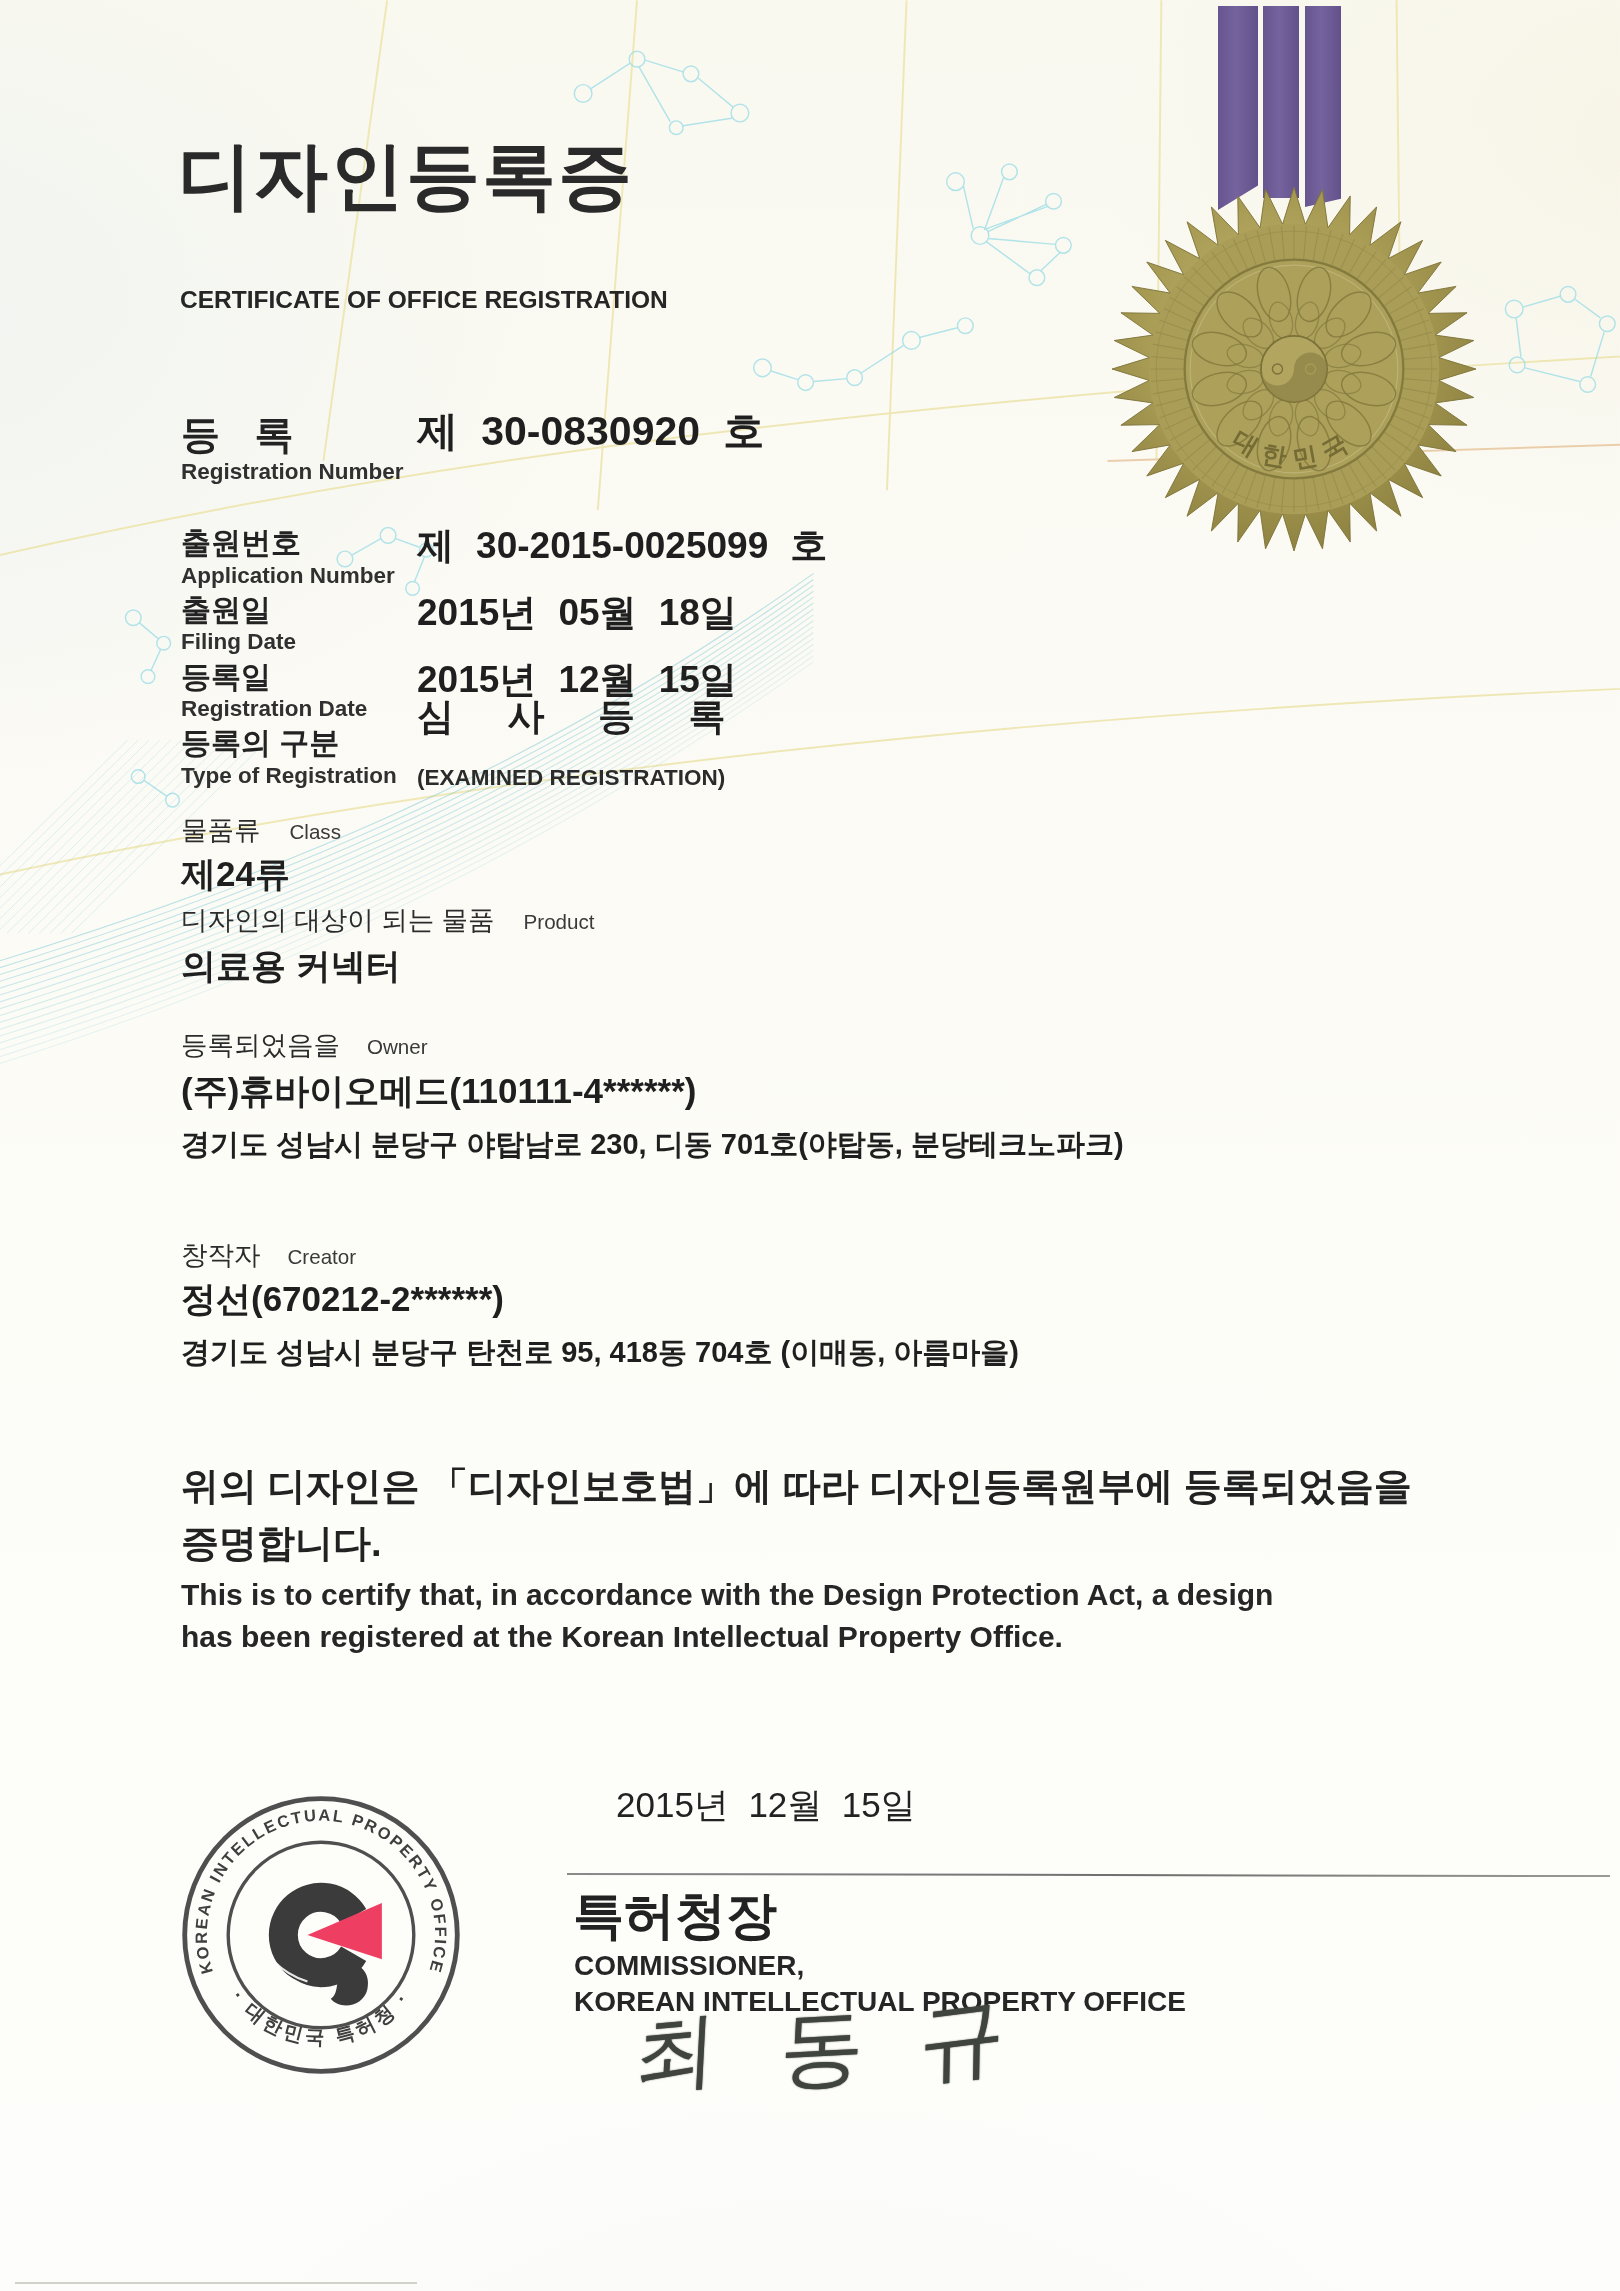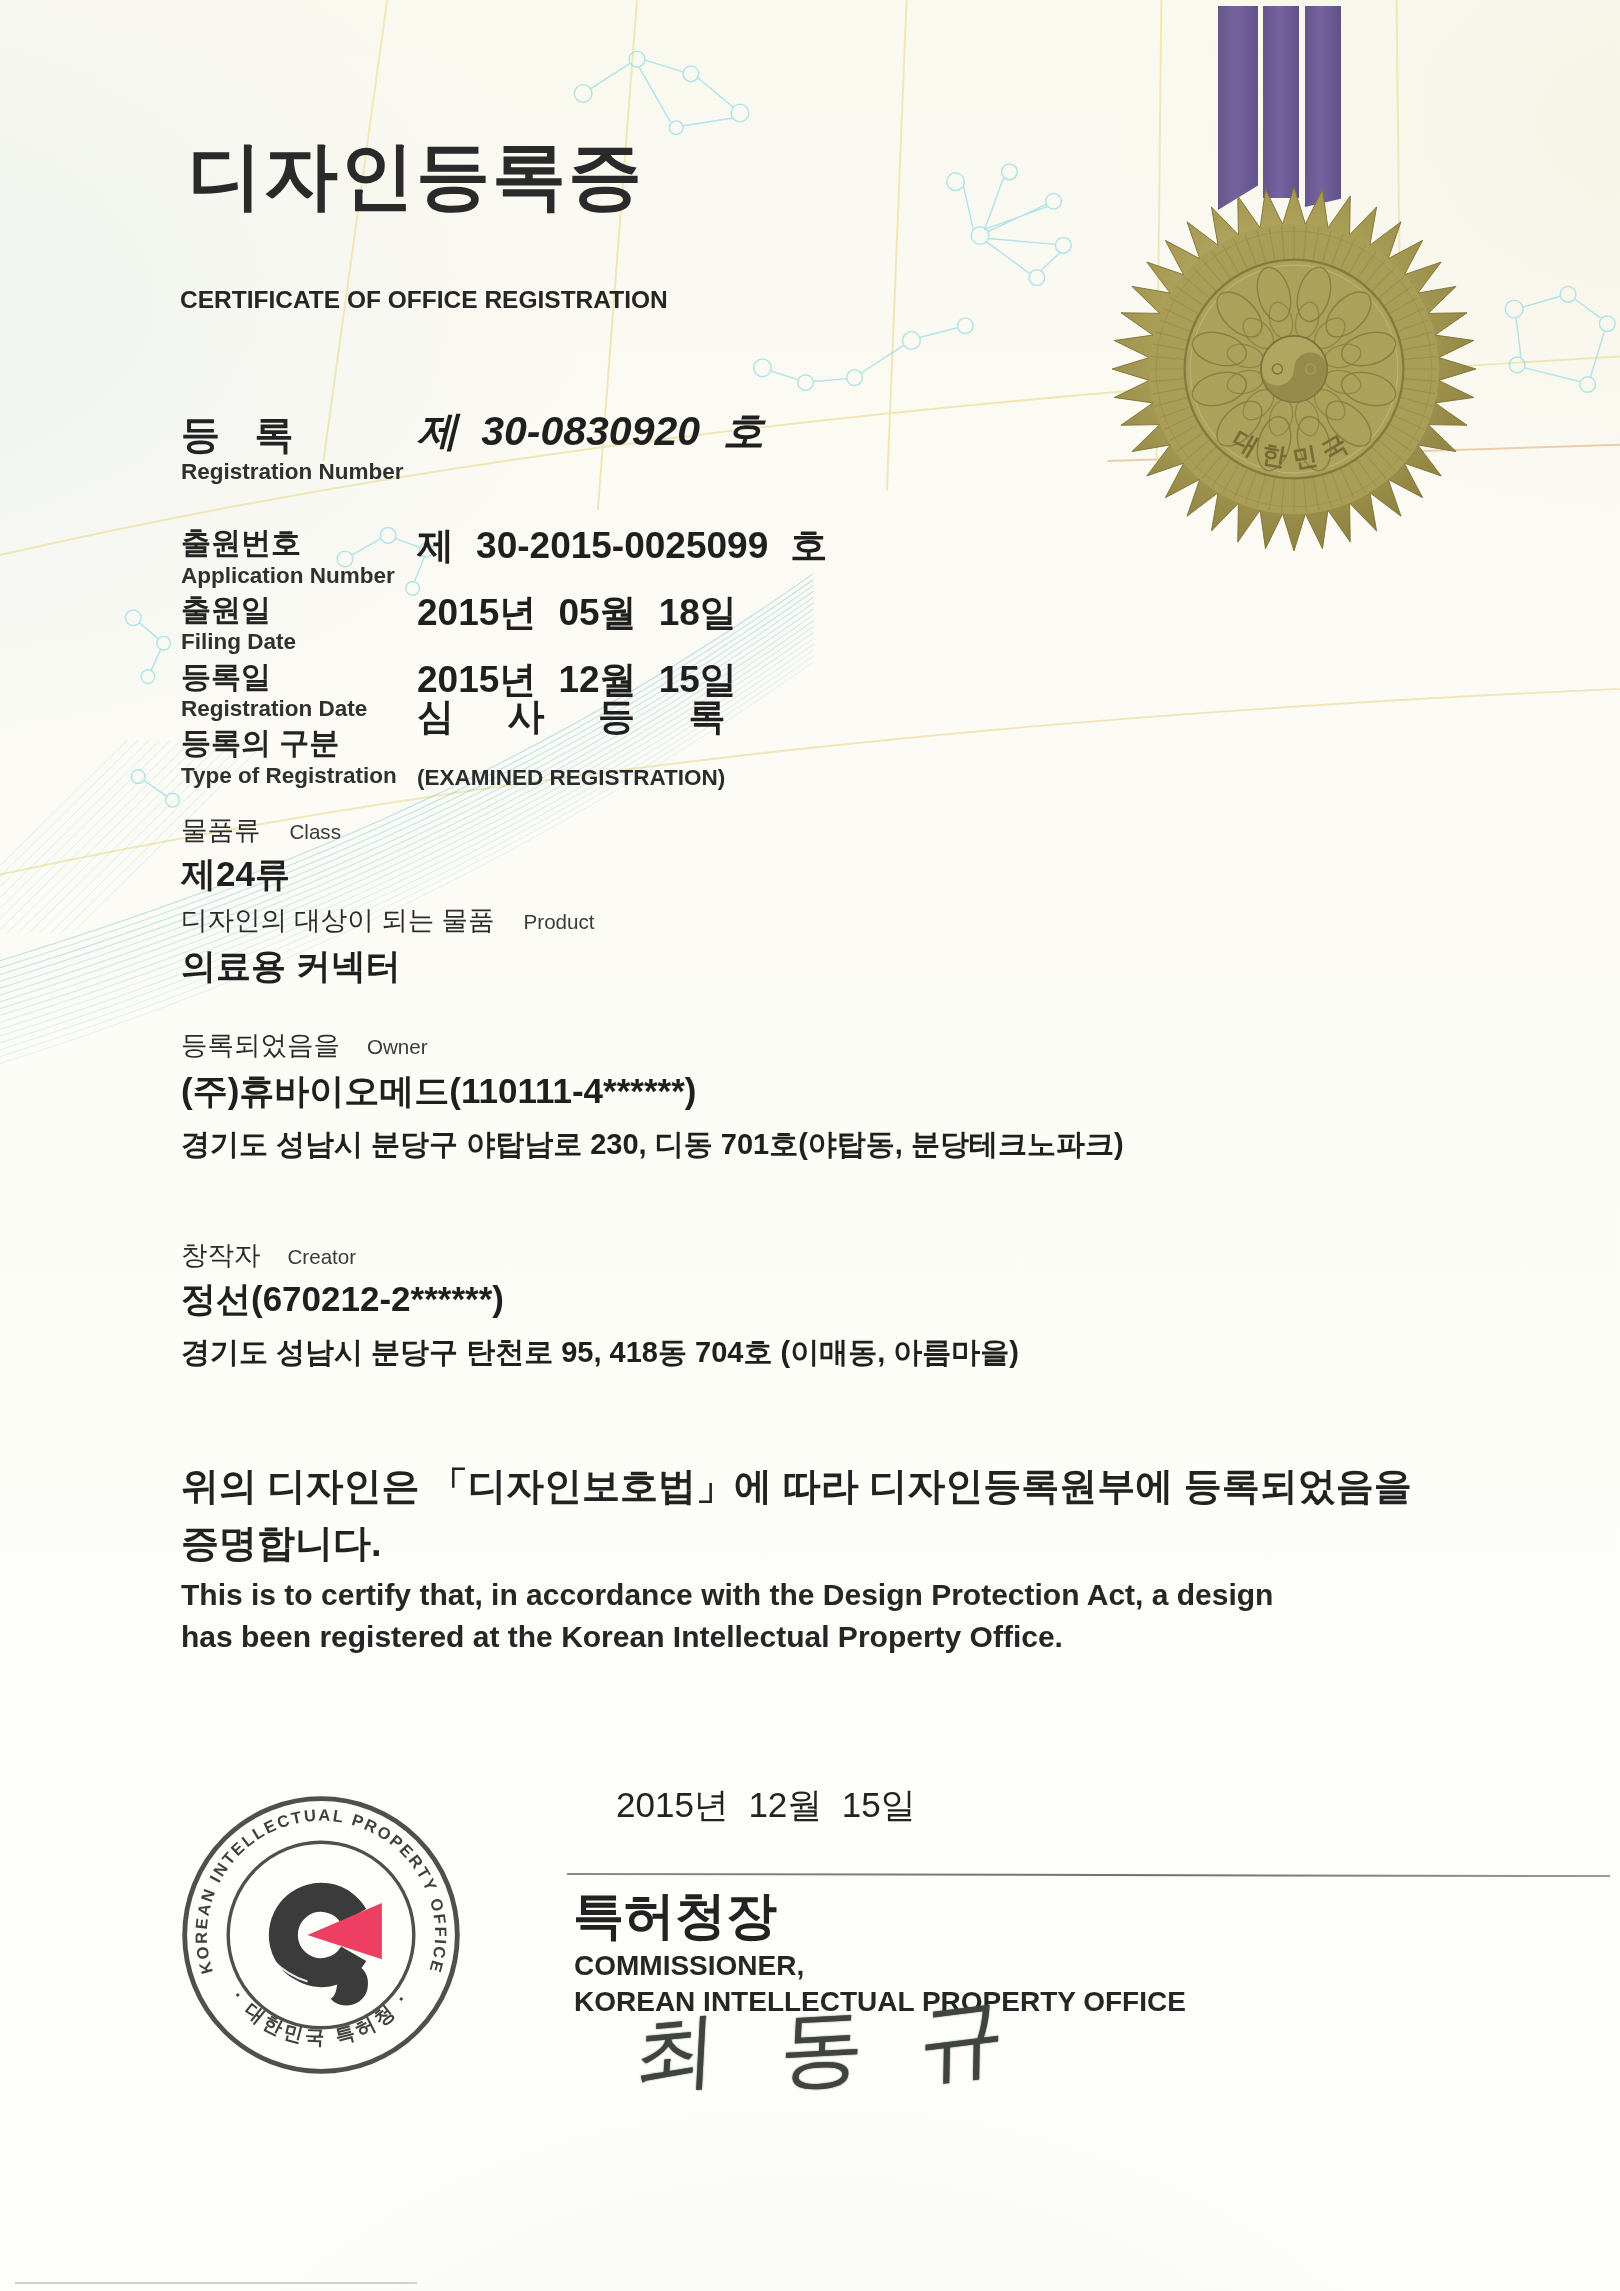--- a/index.html
+++ b/index.html
@@ -7,21 +7,21 @@
         background:linear-gradient(180deg,#faf9f0 0%,#fbfaf4 28%,#fdfdf8 58%,#fdfdfb 100%);
         font-family:"Liberation Sans","DejaVu Sans",sans-serif;color:#2d2d2d;}
   .bg-tint{position:absolute;inset:0;z-index:0;
         background:radial-gradient(1176px 784px at -118px 314px,rgba(185,213,228,.16),transparent 60%),
                    radial-gradient(882px 608px at 103% 6%,rgba(236,229,196,.22),transparent 65%),
                    radial-gradient(980px 686px at 50% 112%,rgba(240,240,238,.5),transparent 70%);}
   svg.bg{position:absolute;left:0;top:0;z-index:1;}
   .ribbon{position:absolute;top:5.9px;z-index:2;background:linear-gradient(90deg,#67558f,#75639f 45%,#63518b);}
   .medal{position:absolute;left:1101px;top:176px;z-index:3;}
   .txt{position:absolute;z-index:4;white-space:nowrap;}
-  .title-ko{left:188px;top:127px;font-size:74px;font-weight:bold;letter-spacing:2px;color:#2a2a2a;}
+  .title-ko{left:178px;top:127px;font-size:74px;font-weight:bold;letter-spacing:2px;color:#2a2a2a;}
   .title-en{left:180px;top:286px;font-size:24.5px;font-weight:bold;color:#262626;}
   .lab-ko{left:181px;font-size:30px;font-weight:bold;color:#232323;}
   .lab-ko.big{font-size:39px;letter-spacing:11.8px;}
   .lab-en{left:181px;font-size:22.5px;font-weight:bold;color:#303030;}
   .val{left:417px;font-size:37px;font-weight:bold;color:#1f1f1f;word-spacing:11.8px;}
   .val.big{font-size:41px;}
   .val-sub{left:417px;font-size:22.5px;font-weight:bold;color:#2b2b2b;}
   .sec-ko{left:181px;font-size:26.5px;font-weight:500;color:#2b2b2b;}
   .sec-en{font-size:20.6px;font-weight:500;color:#3a3a3a;}
   .sec-val{left:181px;font-size:35px;font-weight:bold;color:#1f1f1f;}
@@ -275,21 +275,21 @@
     <text font-size="27" font-weight="bold" fill="#756b34" letter-spacing="10">
       <textPath href="#medArc" startOffset="50%" text-anchor="middle">대한민국</textPath>
     </text>
   </svg>
 
   <div class="txt title-ko">디자인등록증</div>
   <div class="txt title-en">CERTIFICATE OF OFFICE REGISTRATION</div>
 
   <div class="txt lab-ko big" style="top:408px;">등 록</div>
   <div class="txt lab-en" style="top:459px;">Registration Number</div>
-  <div class="txt val big" style="top:404px;font-style:italic;">제 30-0830920 호</div>
+  <div class="txt val big" style="top:404px;">제 30-0830920 호</div>
 
   <div class="txt lab-ko" style="top:523px;text-align:center;">출원번호</div>
   <div class="txt lab-en" style="top:563px;">Application Number</div>
   <div class="txt val" style="top:521px;">제 30-2015-0025099 호</div>
 
   <div class="txt lab-ko" style="top:590px;">출원일</div>
   <div class="txt lab-en" style="top:629px;">Filing Date</div>
   <div class="txt val" style="top:588px;">2015년 05월 18일</div>
 
   <div class="txt lab-ko" style="top:657px;">등록일</div>

